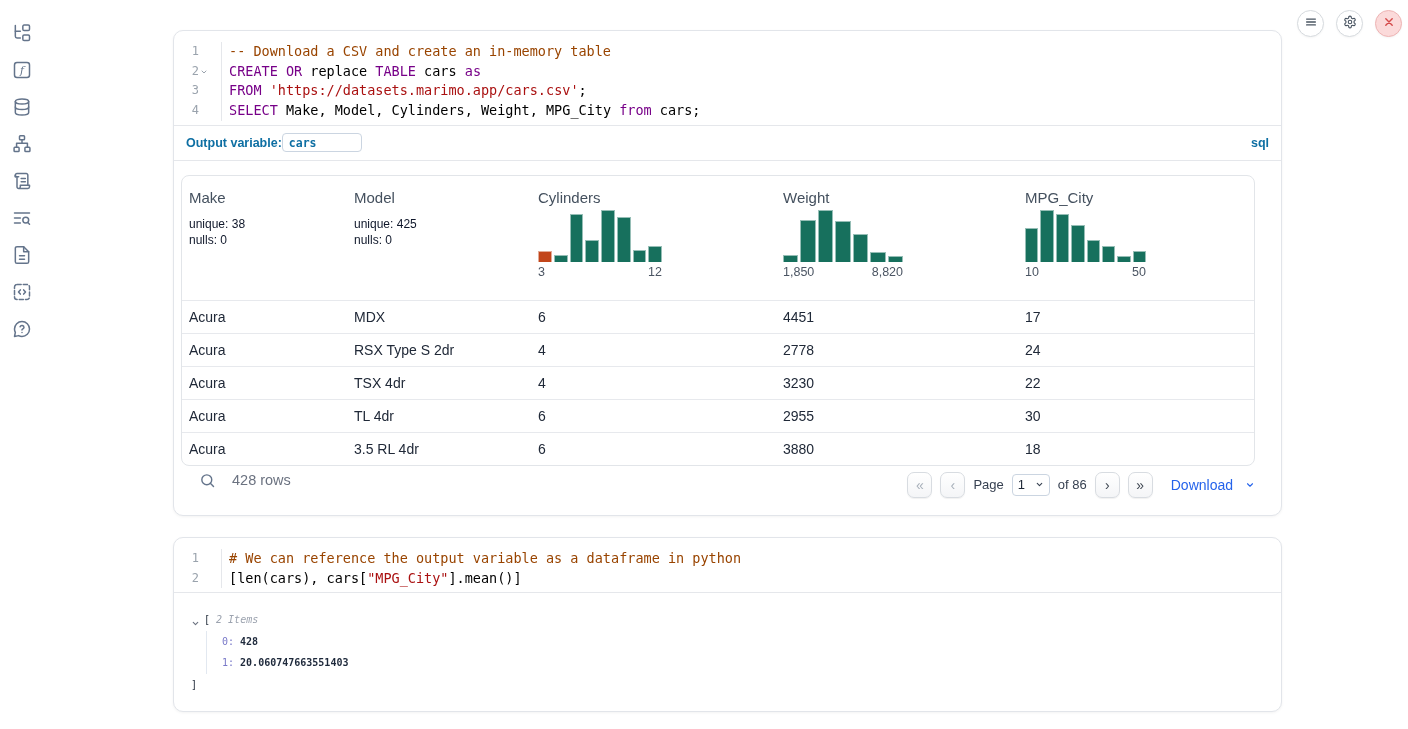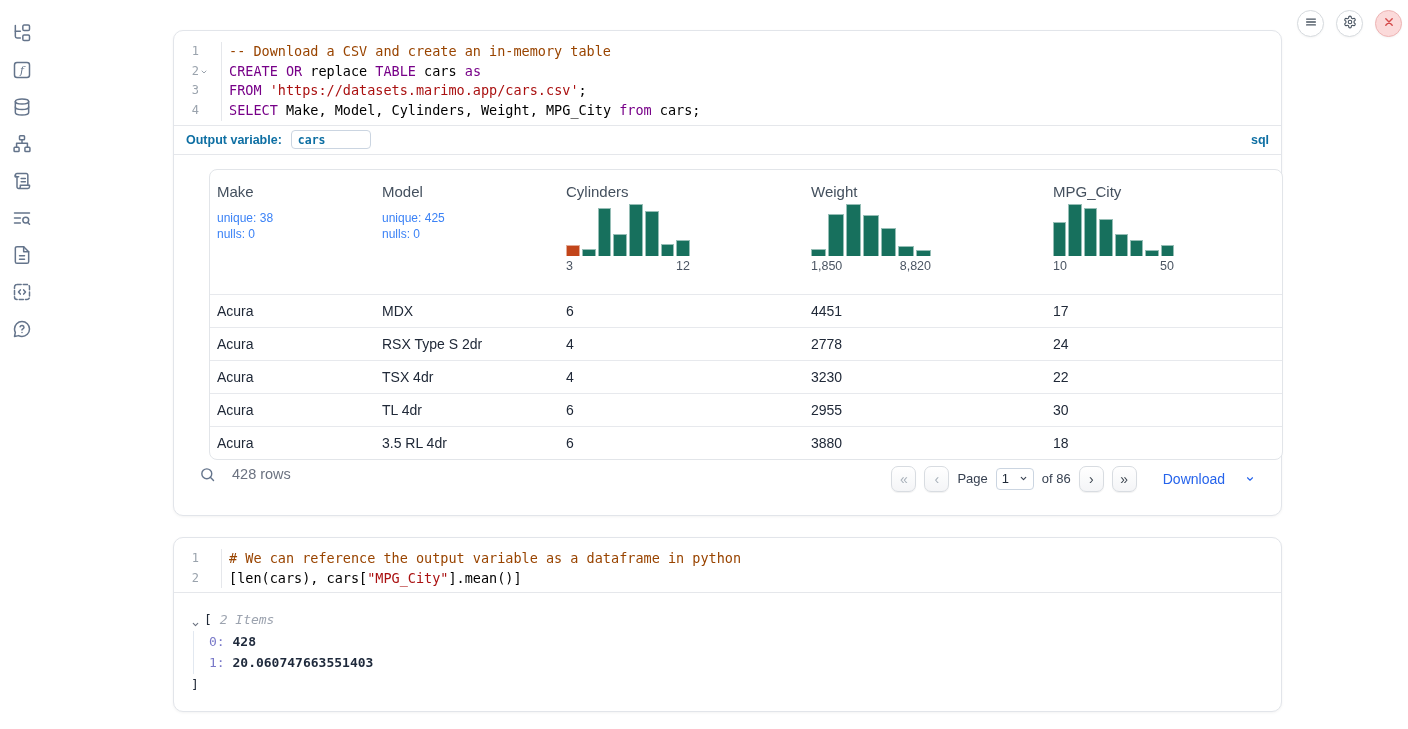--- a/index.html
+++ b/index.html
@@ -33,35 +33,35 @@
   .gut { width:25px; text-align:right; color:#9aa3ad; font-size:12px; flex:none; line-height:19.7px; }
   .foldc { width:9px; flex:none; color:#9aa3ad; display:flex; align-items:center; justify-content:center; height:19.7px; }
   .foldc svg { width:8px; height:8px; }
   .codetxt { border-left:1px solid #e5e7eb; padding-left:7px; margin-left:13px; flex:1; white-space:pre; color:#111827; }
   .tok-k { color:var(--kw); }
   .tok-s { color:var(--str); }
   .tok-c { color:var(--com); }
   .tok-p { color:#000000; }
 
   
-  .outvar-row { height:30px; border-top:1px solid #e5e7eb; border-bottom:1px solid #e5e7eb;
-    display:flex; align-items:center; padding:0 12px; gap:9px; }
+  .outvar-row { height:36px; border-top:1px solid #e5e7eb; border-bottom:1px solid #e5e7eb;
+    display:flex; align-items:center; padding:0 12px; }
   .outvar-label { color:var(--linkblue); font-weight:bold; font-size:12.5px; }
   .outvar-input { width:80px; height:19px; border:1px solid #cbd5e1; border-radius:4px;
     font-family:"DejaVu Sans Mono", monospace; font-size:11.5px; font-weight:bold; color:var(--linkblue);
     padding:0 6px; outline:none; }
   .spacer { flex:1; }
   .lang-badge { color:var(--linkblue); font-weight:bold; font-size:12.5px; }
 
   
-  .table-card { margin:14px 17px 0 35px; width:1074px; border:1px solid #e2e5e9; border-radius:8px; overflow:hidden; background:#fff; }
+  .table-card { margin:14px 17px 0 7px; width:1074px; border:1px solid #e2e5e9; border-radius:8px; overflow:hidden; background:#fff; }
   .t-header { display:grid; grid-template-columns:165px 184px 245px 242px 1fr; padding-top:13px; height:124px; }
   .t-col { padding-left:7px; }
   .t-label { font-size:15px; color:#44505e; }
-  .t-stats { margin-top:10px; font-size:12px; color:#3b82f6; line-height:16px; }
+  .t-stats { margin-top:10px; font-size:12px; color:#0f172a; line-height:16px; }
   .hist-wrap { margin-top:4px; }
   .hist-bars { display:flex; align-items:flex-end; gap:2px; height:52px; }
   .bar { flex:1; background:var(--green); border:1px solid rgba(255,255,255,.55); border-bottom:none; }
   .bar.orange { background:var(--orange); }
   .hist-axis { display:flex; justify-content:space-between; font-size:12.5px; color:#4b5563; margin-top:3px; }
   .hist-c { width:124px; } .hist-w { width:120px; } .hist-m { width:121px; }
   .t-rows .trow { display:grid; grid-template-columns:165px 184px 245px 242px 1fr;
     height:33px; align-items:center; border-top:1px solid #e7e9ed; font-size:14px; color:#202938; cursor:default; }
   .t-rows .trow span { padding-left:7px; }
 
@@ -72,31 +72,31 @@
   .rows-count { color:#6b7280; font-size:14.5px; }
   .pager { display:flex; align-items:center; gap:8px; }
   .pg-btn { width:25px; height:26px; border:1px solid #d8dce1; border-radius:7px;
     background:linear-gradient(#ffffff,#f4f5f7); display:flex; align-items:center; justify-content:center;
     font-size:14px; color:#3f4752; box-shadow:0 1px 1px rgba(0,0,0,.06); cursor:pointer; }
   .pg-btn.disabled { color:#a8b0ba; }
   .pg-text { font-size:13px; color:#374151; }
   .pg-select { min-width:38px; height:22px; border:1px solid #cbd5e1; border-radius:4px; background:#fff;
     display:flex; align-items:center; justify-content:space-between; padding:0 5px; font-size:13px; color:#1f2937; cursor:pointer; }
   .pg-select svg { width:9px; height:9px; color:#374151; }
-  .download { margin-left:18px; color:var(--accent); font-size:14px; display:flex; align-items:center; gap:20px; cursor:pointer; }
+  .download { margin-left:10px; color:var(--accent); font-size:14px; display:flex; align-items:center; gap:12px; cursor:pointer; }
   .download svg { width:10px; height:10px; }
 
   
   .divider { border-top:1px solid #e5e7eb; }
-  .tree-out { padding:16px 0 0 0; font-family:"DejaVu Sans Mono", monospace; font-size:13px; line-height:21.5px; color:#1f2937; }
+  .tree-out { padding:16px 0 0 0; font-family:"DejaVu Sans Mono", monospace; font-size:10px; line-height:21.5px; color:#1f2937; }
   .tree-open { padding-left:30px; position:relative; }
   .tree-chevron { position:absolute; left:17px; top:5px; color:#6b7280; cursor:pointer; }
   .tree-chevron svg { width:9px; height:9px; }
   .tree-items-label { color:#9ca3af; font-style:italic; }
-  .tree-items { margin-left:19px; border-left:1px solid #e2e8f0; padding-left:15px; }
+  .tree-items { margin-left:32px; border-left:1px solid #e2e8f0; padding-left:15px; }
   .tree-key { color:#7878c8; }
   .tree-val { color:#1e293b; font-weight:600; }
   .tree-close { padding-left:17px; }
 </style>
 </head>
 <body>
 
 <div class="canvas">
 
   <aside class="sidebar">

